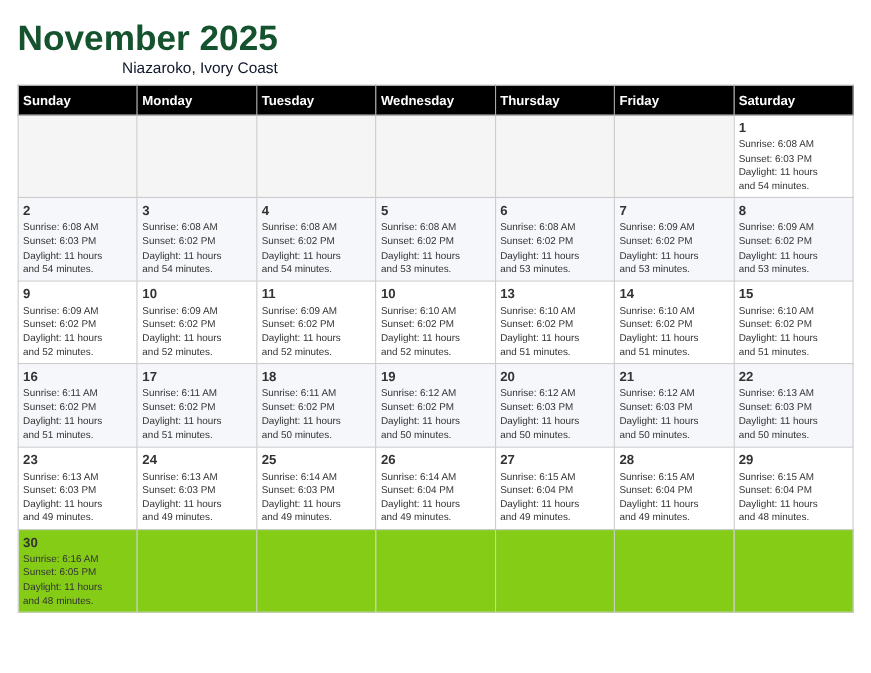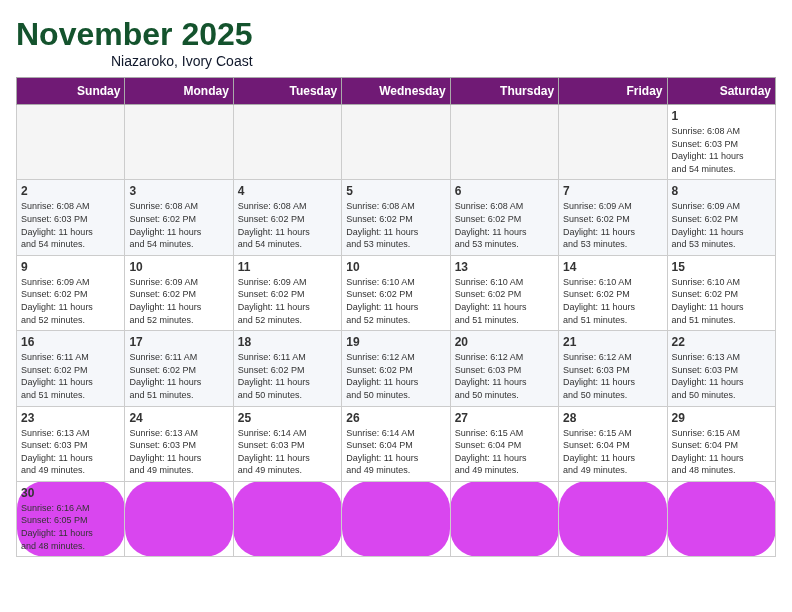--- a/index.html
+++ b/index.html
@@ -45,26 +45,26 @@
     .location {
       font-size: 14px;
       color: #0f172a;
     }
     .calendar {
       width: 100%;
       border-collapse: collapse;
       border: 1px solid #ccc;
     }
     .calendar th {
-      background: #701a75;
+      background: #000000;
       color: #fff;
       font-size: 12px;
       font-weight: bold;
       padding: 6px 4px;
-      text-align: right;
+      text-align: left;
       border: 1px solid #aaa;
     }
     .calendar td {
       vertical-align: top;
       border: 1px solid #ccc;
       padding: 4px;
       font-size: 9.5px;
       color: #333;
       width: calc(100% / 7);
       min-height: 80px;
@@ -79,22 +79,21 @@
       color: #333;
       display: block;
       margin-bottom: 2px;
     }
     .day-info {
       font-size: 9px;
       color: #333;
       line-height: 1.4;
     }
     .calendar tr:last-child td {
-      background: #d946ef;
-      border-radius: 28px;
+      background: #84cc16;
     }
     
     .row-even td { background: #fff; }
     .row-odd td { background: #f5f7fa; }
   </style>
 </head>
 <body>
 
 <div class="header">
   <div class="title-block">

